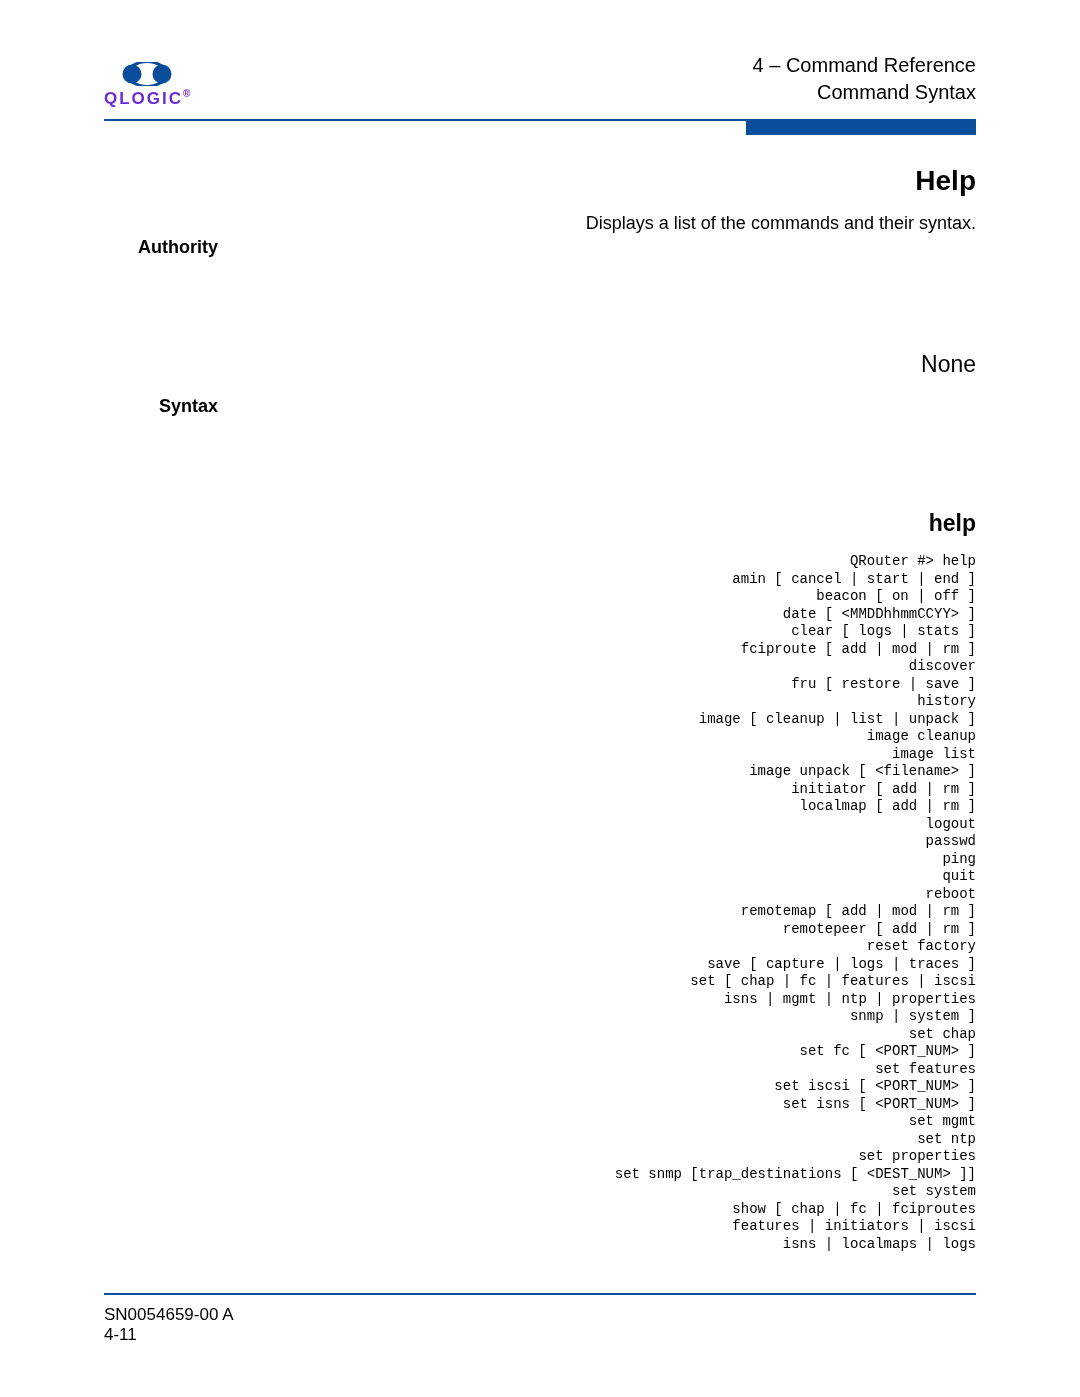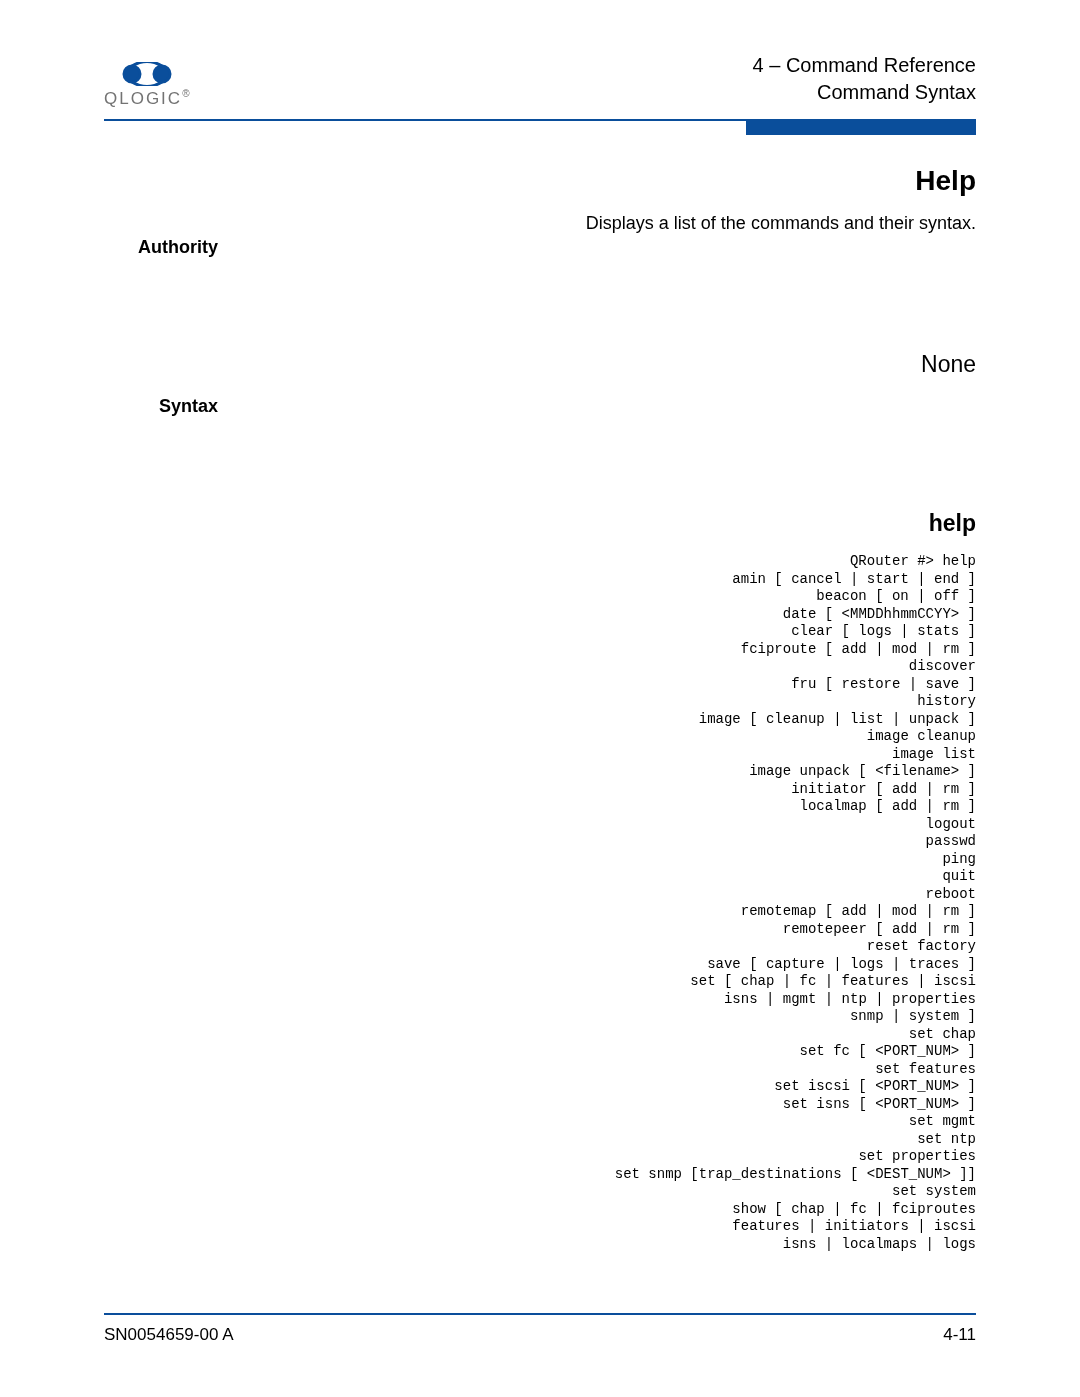--- a/index.html
+++ b/index.html
@@ -1,37 +1,37 @@
 <!DOCTYPE html>
 <html><head>
 <meta charset="utf-8">
 <style>
   * { box-sizing: border-box; margin: 0; padding: 0; }
   html, body { width: 1080px; height: 1397px; background: #fff; font-family: Arial, Helvetica, sans-serif; color: #000; }
   .page { width: 1080px; height: 1397px; position: relative; padding: 52px 104px 50px 104px; }
   .header { display: flex; justify-content: space-between; align-items: flex-end; padding-bottom: 10px; }
   .logo-wrap { display: flex; flex-direction: column; align-items: center; gap: 2px; }
   .logo-wrap svg { display: block; }
-  .logo-text { color: #737373; font-weight: 400; font-size: 17px; letter-spacing: 2px; font-family: Arial, sans-serif; }
+  .logo-text { color: #6d28d9; font-weight: 700; font-size: 17px; letter-spacing: 2px; font-family: Arial, sans-serif; }
   .logo-text .reg { font-size: 10px; vertical-align: super; letter-spacing: 0; }
   .header-right { text-align: right; font-size: 20px; line-height: 1.35; padding-bottom: 3px; }
   .header-rule-wrap { height: 16px; position: relative; }
   .header-rule-thin { position: absolute; left: 0; right: 0; top: 0; height: 2px; background: #0a4e9b; }
   .header-rule-thick { position: absolute; right: 0; top: 0; width: 230px; height: 16px; background: #0a4e9b; }
   .content { padding-top: 30px; text-align: right; }
   h2.section-title { font-size: 28px; font-weight: 700; margin-bottom: 14px; }
   .intro { font-size: 18px; margin-left: 114px; line-height: 1.35; }
   .row { display: flex; margin-bottom: 14px; flex-direction: column; }
   .label { width: 114px; flex: 0 0 114px; font-size: 18px; font-weight: 700; line-height: 1.35; }
   .value { font-size: 23px; line-height: 1.35; }
   .value.bold { font-weight: 700; }
   .code-block { margin-left: 114px; font-family: "Courier New", Courier, monospace; font-size: 14px; line-height: 1.25; white-space: pre; }
   .footer { position: absolute; left: 104px; right: 104px; bottom: 52px; }
   .footer-rule { height: 2px; background: #0a4e9b; margin-bottom: 10px; }
-  .footer-row { display: flex; justify-content: space-between; font-size: 17px; }
+  .footer-row { display: flex; justify-content: space-between; font-size: 17px; flex-direction: column; }
 </style>
 </head>
 <body>
 
 <div class="page">
 
   <div class="header">
     <div class="logo-wrap">
       <svg width="60" height="24" viewBox="0 0 60 24">
         <g fill="none" stroke="#0a4e9b" stroke-width="3">

